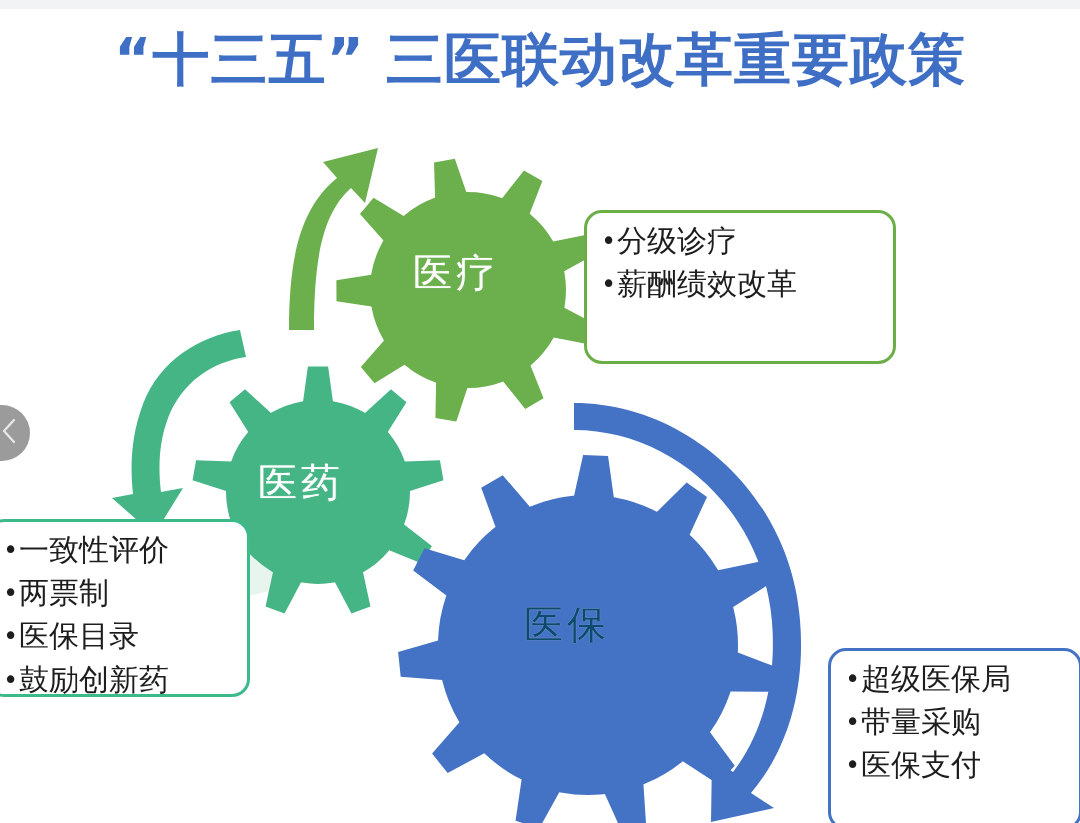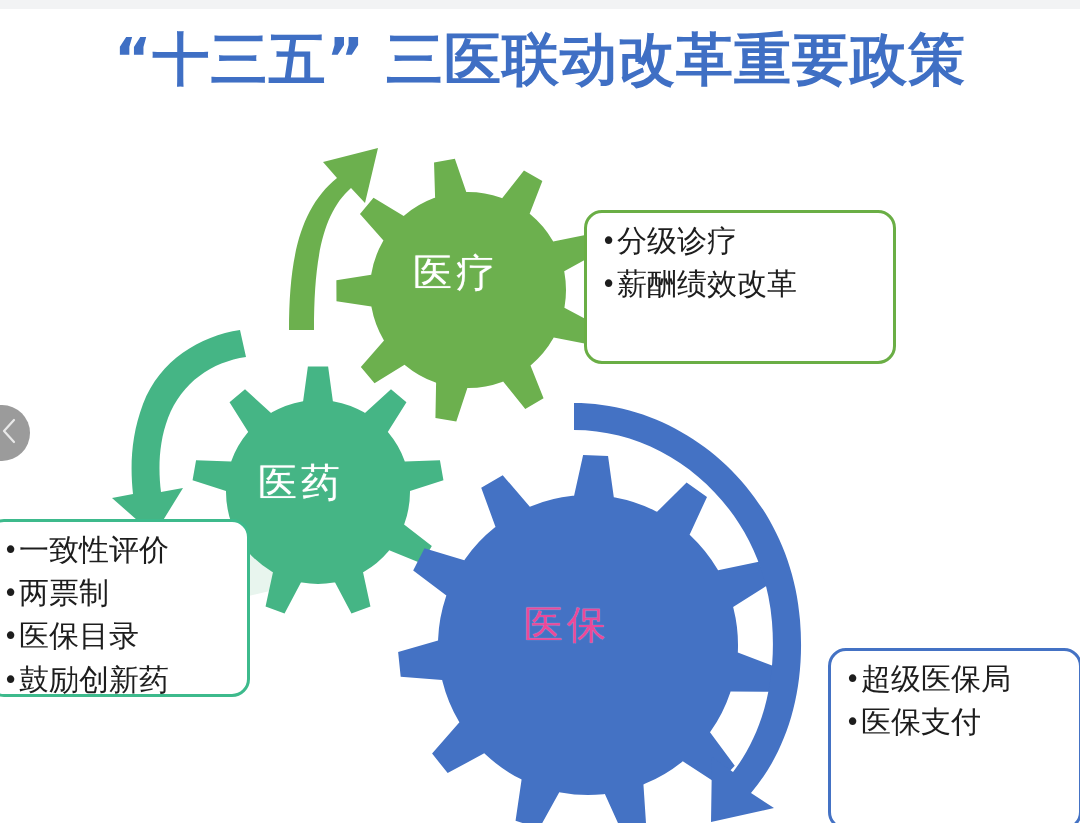--- a/index.html
+++ b/index.html
@@ -177,41 +177,42 @@
                L 711,822
                L 712,757
                L 733,772
                C 761,736 777,684 772,622
                C 763,511 673,430 574,430 Z" fill="#4472c4"></path>
     </g>
   </svg>
 
   <div class="gear-label" id="label-yiliao" style="color: rgb(255, 255, 255);">医疗</div>
   <div class="gear-label" id="label-yiyao" style="color: rgb(255, 255, 255);">医药</div>
-  <div class="gear-label" id="label-yibao" style="color: #ec4899;">医保</div>
+  <div class="gear-label" id="label-yibao" style="color: #0c4a6e;">医保</div>
 
   <div class="callout" id="callout-yiliao" style="border-color: rgb(106, 174, 69);">
     <ul>
       <li>分级诊疗</li>
       <li>薪酬绩效改革</li>
     </ul>
   </div>
 
   <div class="callout" id="callout-yiyao" style="border-color: rgb(61, 186, 140);">
     <ul>
       <li>一致性评价</li>
       <li>两票制</li>
       <li>医保目录</li>
       <li>鼓励创新药</li>
     </ul>
   </div>
 
   <div class="callout" id="callout-yibao" style="border-color: rgb(68, 114, 196);">
     <ul>
       <li>超级医保局</li>
+      <li>带量采购</li>
       <li>医保支付</li>
     </ul>
   </div>
 
   <div class="nav-prev" style="background: rgb(155, 155, 155);">
     <span>
       <svg width="16" height="26" viewBox="0 0 16 26" aria-hidden="true">
         <path d="M13 2 L3 13 L13 24" fill="none" stroke="#e9e9e9" stroke-width="2.2" stroke-linecap="round" stroke-linejoin="round"></path>
       </svg>
     </span>

